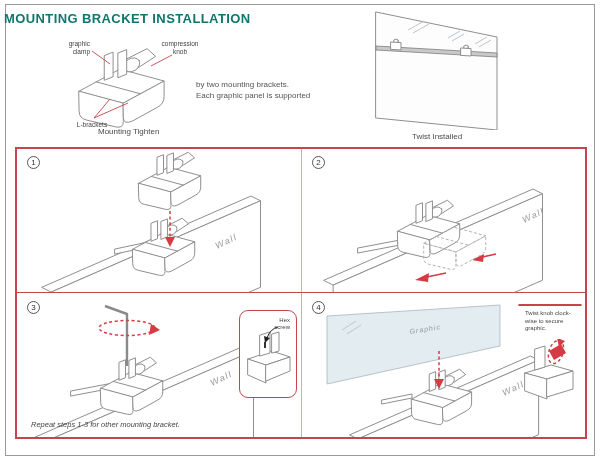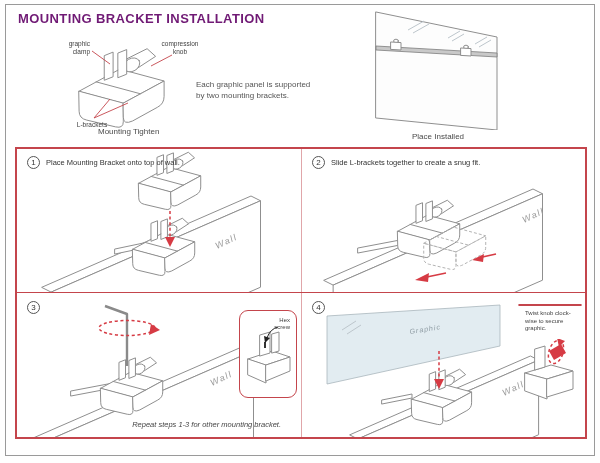--- a/index.html
+++ b/index.html
@@ -1,19 +1,19 @@
 <!DOCTYPE html>
 <html><head>
 <meta charset="utf-8">
 <style>
   html,body{margin:0;padding:0;}
   body{width:600px;height:463px;background:#fff;position:relative;overflow:hidden;
        font-family:"Liberation Sans",sans-serif;-webkit-font-smoothing:antialiased;}
   .frame{position:absolute;left:5px;top:4px;width:588px;height:450px;border:1px solid #9a9a9a;}
-  .title{position:absolute;left:18px;top:11px;font-size:13px;font-weight:bold;color:#701a75;letter-spacing:.4px;}
+  .title{position:absolute;left:4px;top:11px;font-size:13px;font-weight:bold;color:#0f766e;letter-spacing:.4px;}
   .cap{position:absolute;font-size:8px;color:#4a4a4a;}
   .note{position:absolute;left:196px;top:79px;font-size:8px;color:#555;line-height:11px;}
   .stepsbox{position:absolute;left:15px;top:147px;width:568px;height:288px;border:2px solid #c4454c;}
   .midline{position:absolute;left:0;top:143px;width:100%;height:0;border-top:1.6px solid #c4454c;}
   .vline{position:absolute;left:284px;top:0;width:0;height:100%;border-left:1px solid #e0a6a9;}
   .panel{position:absolute;overflow:hidden;}
   .p1{left:0;top:0;width:284px;height:143px;}
   .p2{left:285px;top:0;width:283px;height:143px;}
   .p3{left:0;top:145px;width:284px;height:143px;}
   .p4{left:285px;top:145px;width:283px;height:143px;}
@@ -24,21 +24,21 @@
   .panelsvg{position:absolute;left:0;top:0;}
   .solid{fill:#fff;stroke:#8f8f8f;stroke-width:1;stroke-linejoin:round;stroke-linecap:round;}
   .ghost{fill:transparent;stroke:#b3b3b3;stroke-width:1;stroke-dasharray:3 2;stroke-linejoin:round;}
   .lbl{fill:#3f3f3f;stroke:none;font-size:6.5px;font-family:"Liberation Sans",sans-serif;}
   .wall-lbl{fill:#9a9a9a;stroke:none;font-size:9px;font-style:italic;letter-spacing:1.5px;
             font-family:"Liberation Sans",sans-serif;}
   .graphic-lbl{fill:#8d9aa2;stroke:none;font-size:7px;font-style:italic;letter-spacing:1px;
             font-family:"Liberation Sans",sans-serif;}
   .inset{position:absolute;border:1.3px solid #c4454c;border-radius:9px;background:#fff;z-index:2;}
   .insettext{position:absolute;font-size:6px;color:#444;line-height:7.5px;}
-  .repeatnote{position:absolute;left:14px;top:126px;width:250px;text-align:right;
+  .repeatnote{position:absolute;left:14px;top:126px;width:250px;text-align:left;
               font-size:7.5px;font-style:italic;color:#444;z-index:3;}
   .redline{stroke:#c4454c;stroke-width:.9;}
   .redarrow{stroke:#d63b44;stroke-width:1.6;fill:none;}
   .reddash{stroke:#d63b44;stroke-width:1.5;fill:none;stroke-dasharray:3 2.6;}
   .redfill{fill:#d63b44;stroke:none;}
   .shine{stroke:#bdc6cc;stroke-width:1;fill:none;}
 </style>
 </head>
 <body>
 
@@ -83,22 +83,22 @@
   </g>
   <text class="lbl" x="40" y="13" text-anchor="end">graphic</text>
   <text class="lbl" x="40" y="21" text-anchor="end">clamp</text>
   <text class="lbl" x="130" y="13" text-anchor="middle">compression</text>
   <text class="lbl" x="130" y="21" text-anchor="middle">knob</text>
   <text class="lbl" x="42" y="94" text-anchor="middle">L-brackets</text>
 </svg>
 <div class="cap" style="left:98px;top:127px">Mounting Tighten</div>
 
 <div class="note">
+  <div>by two mounting brackets.</div>
   <div>Each graphic panel is supported</div>
-  <div>by two mounting brackets.</div>
 </div>
 
 <svg class="panelsvg" style="left:370px;top:8px" width="145" height="122" viewBox="0 0 145 122">
   <g class="solid">
     <path d="M6,4 L127,29 L127,122 L6,110 Z" fill="#fdfdfd"></path>
   </g>
   <g class="shine">
     <path d="M38,22 L54,13 M43,25 L59,16"></path>
     <path d="M78,30 L90,23 M82,33 L94,26"></path>
     <path d="M105,36 L117,29 M109,39 L121,32"></path>
@@ -106,30 +106,29 @@
   <path d="M6,38 L127,45 L127,49 L6,42 Z" fill="#c9c9c9" stroke="#7d7d7d" stroke-width=".8"></path>
   <g class="solid" transform="translate(22,33)">
     <ellipse cx="4" cy="0" rx="2.4" ry="1.8"></ellipse>
       <path d="M-1,1 L9,1.6 L9,9 L-1,8.4 Z"></path>
   </g>
   <g class="solid" transform="translate(92,39)">
     <ellipse cx="4" cy="0" rx="2.4" ry="1.8"></ellipse>
       <path d="M-1,1 L9,1.6 L9,9 L-1,8.4 Z"></path>
   </g>
 </svg>
-<div class="cap" style="left:412px;top:132px">Place Installed</div>
+<div class="cap" style="left:412px;top:132px">Twist Installed</div>
 
 <div class="stepsbox">
   <div class="vline"></div>
   <div class="midline"></div>
 
   <div class="panel p1">
     <div class="stephead">
       <span class="circnum">1</span>
-      <span class="steptext">Place Mounting Bracket onto top of wall.</span>
     </div>
     <svg class="panelsvg" width="284" height="143" viewBox="0 0 284 143">
       <g class="solid">
         <use href="#wallA" transform="translate(25,47) scale(0.95)"></use>
       </g>
       <text class="wall-lbl" transform="translate(200,100) rotate(-25)">Wall</text>
       <g class="solid">
         <path d="M98,100 L136,92 L136,97 L98,105 Z"></path>
         <use href="#mb" transform="translate(112,68) scale(0.62)"></use>
       </g>
@@ -137,21 +136,20 @@
         <use href="#mb" transform="translate(118,2) scale(0.62)"></use>
       </g>
       <path class="reddash" d="M153,62 L153,88"></path>
       <polygon class="redfill" points="148,88 158,88 153,98"></polygon>
     </svg>
   </div>
 
   <div class="panel p2">
     <div class="stephead">
       <span class="circnum">2</span>
-      <span class="steptext">Slide L-brackets together to create a snug fit.</span>
     </div>
     <svg class="panelsvg" width="283" height="143" viewBox="0 0 283 143">
       <g class="solid">
         <use href="#wallA" transform="translate(22,40) scale(0.95)"></use>
       </g>
       <text class="wall-lbl" transform="translate(222,74) rotate(-25)">Wall</text>
       <g class="solid">
         <path d="M56,99 L98,91 L98,96 L56,104 Z"></path>
         <use href="#mb" transform="translate(92,50) scale(0.62)"></use>
       </g>

